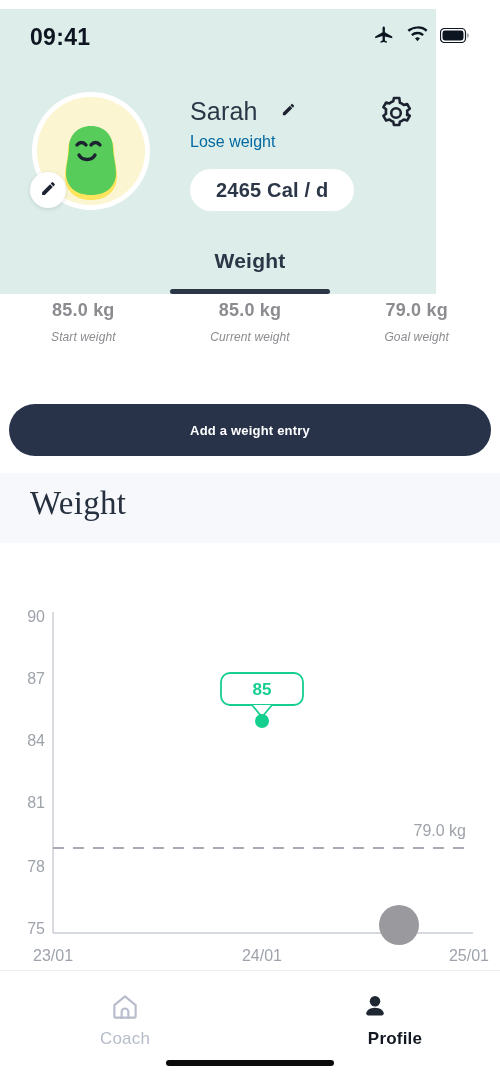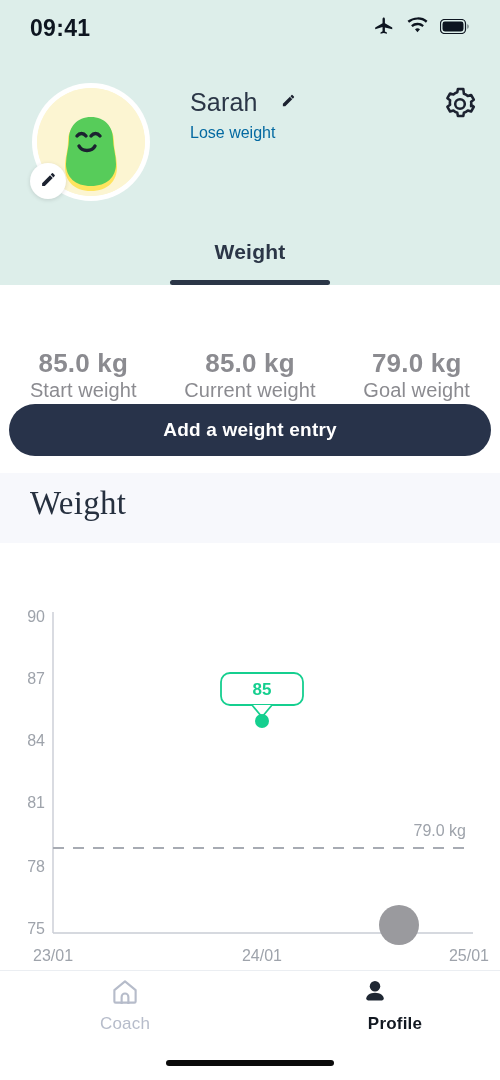--- a/index.html
+++ b/index.html
@@ -7,21 +7,21 @@
   body {
     font-family:"Liberation Sans", sans-serif;
     background:#ffffff;
     overflow:hidden;
     position:relative;
   }
   #phone { position:relative; width:500px; height:1080px; background:#ffffff; }
 
   
   .header {
-    position:absolute; left:0; top:0; width:500px; height:285px;
+    position:absolute; left:0; top:9px; width:436px; height:285px;
     background:#ddeeea;
   }
   .statusbar {
     position:absolute; left:0; top:0; width:500px; height:56px;
     display:flex; align-items:center; justify-content:space-between;
     padding:0 30px;
   }
   .status-time {
     font-size:23px; font-weight:bold; color:#0d1520; letter-spacing:0.3px;
   }
@@ -75,30 +75,30 @@
     position:absolute; bottom:0; left:50%; transform:translateX(-50%);
     width:160px; height:5px; border-radius:3px; background:#2b3647;
   }
 
   
   .stats {
     position:absolute; left:0; top:300px; width:500px; height:80px;
     display:flex;
   }
   .stat { flex:1; display:flex; flex-direction:column; align-items:center; }
-  .stat-value { font-size:26px; font-weight:bold; color:#8b8b90; letter-spacing:.2px;margin-top:48px; }
-  .stat-label { font-size:20px; color:#8b8b90; letter-spacing:.1px; }
+  .stat-value { font-size:18px; font-weight:bold; color:#8b8b90; letter-spacing:.2px; }
+  .stat-label { font-size:12px; color:#8b8b90; margin-top:9px; letter-spacing:.1px;font-style:italic; }
 
   
   .cta {
     position:absolute; left:9px; top:404px; width:482px; height:52px;
     border-radius:26px; background:#28334a; border:none; cursor:pointer;
     display:flex; align-items:center; justify-content:center;
   }
-  .cta span { color:#ffffff; font-size:19px; font-weight:bold; letter-spacing:.2px; }
+  .cta span { color:#ffffff; font-size:13px; font-weight:bold; letter-spacing:.2px; }
 
   
   .section-band {
     position:absolute; left:0; top:473px; width:500px; height:70px;
     background:#f7f8fc;
   }
   .section-title {
     position:absolute; left:30px; top:12px;
     font-family:"Liberation Serif", serif;
     font-size:33px; color:#26303f; letter-spacing:.3px;
@@ -109,21 +109,21 @@
   .chart svg { display:block; }
 
   
   .bottomnav {
     position:absolute; left:0; bottom:0; width:500px; height:110px;
     background:#ffffff; border-top:1px solid #ebeef2;
   }
   .nav-items { display:flex; height:78px; }
   .nav-item {
     flex:1; display:flex; flex-direction:column; align-items:center;
-    justify-content:flex-start; gap:3px; cursor:pointer; padding-top:6px;
+    justify-content:flex-end; gap:3px; cursor:pointer; padding-top:6px;
   }
   .nav-label { font-size:17px; letter-spacing:.2px; }
   .nav-item.inactive .nav-label { color:#b6bcca; }
   .nav-item.active .nav-label { color:#121821; font-weight:bold;margin-left:40px; }
   .home-indicator {
     position:absolute; bottom:14px; left:50%; transform:translateX(-50%);
     width:168px; height:6px; border-radius:3px; background:#0b0b0b;
   }
 </style>
 </head>
@@ -183,20 +183,23 @@
       <span class="name-text">Sarah</span>
       <span>
         <svg width="15" height="15" viewBox="0 0 24 24" fill="#1c2230">
           <path d="M3 17.2V21h3.8L18 9.8 14.2 6 3 17.2zM20.7 7.1c.4-.4.4-1 0-1.4l-2.4-2.4a1 1 0 0 0-1.4 0l-1.8 1.8L18.9 9l1.8-1.9z"></path>
         </svg>
       </span>
     </div>
 
     <div class="goal-text">Lose weight</div>
 
+    <div class="cal-pill">
+      <span>2465 Cal / d</span>
+    </div>
 
     <div class="gear-btn">
       <span>
         <svg width="36" height="36" viewBox="0 0 24 24" fill="none" stroke="#1c2230" stroke-width="1.7">
           <circle cx="12" cy="12" r="3.2"></circle>
           <path d="M19.4 13.5a7.6 7.6 0 0 0 0-3l1.8-1.4-1.8-3.1-2.2.7a7.6 7.6 0 0 0-2.6-1.5L14.2 2h-3.6l-.4 2.2a7.6 7.6 0 0 0-2.6 1.5l-2.2-.7-1.8 3.1 1.8 1.4a7.6 7.6 0 0 0 0 3l-1.8 1.4 1.8 3.1 2.2-.7a7.6 7.6 0 0 0 2.6 1.5l.4 2.2h3.6l.4-2.2a7.6 7.6 0 0 0 2.6-1.5l2.2.7 1.8-3.1-1.8-1.4z" stroke-linejoin="round"></path>
         </svg>
       </span>
     </div>
 

